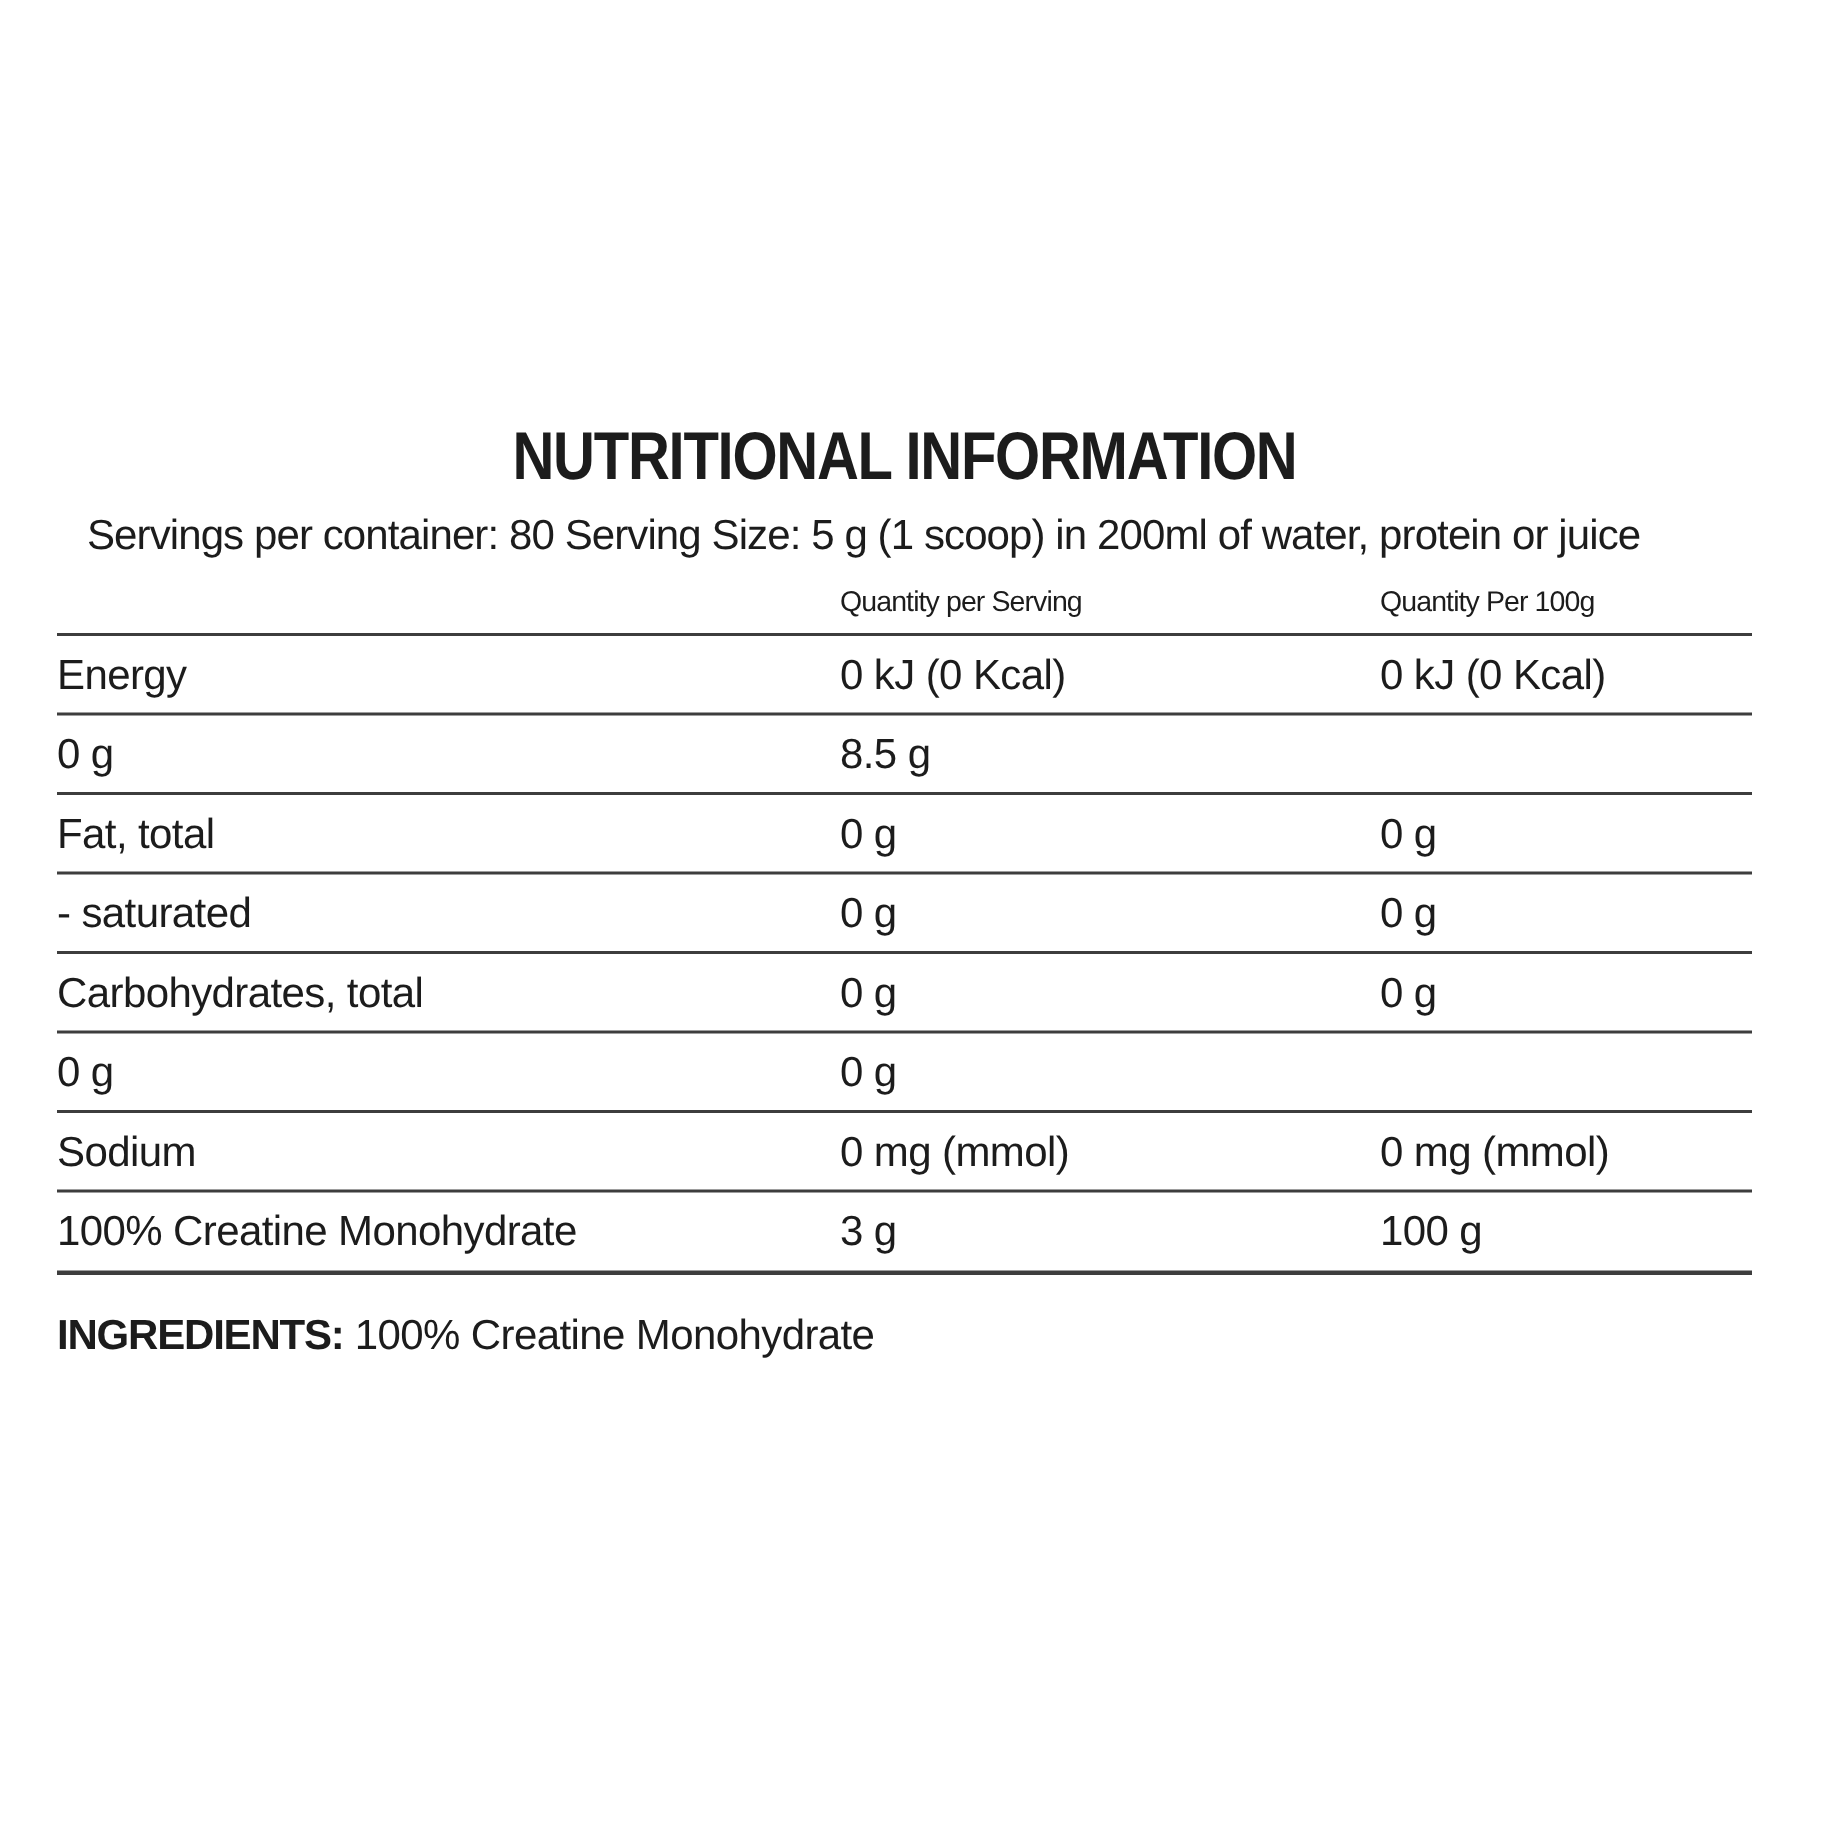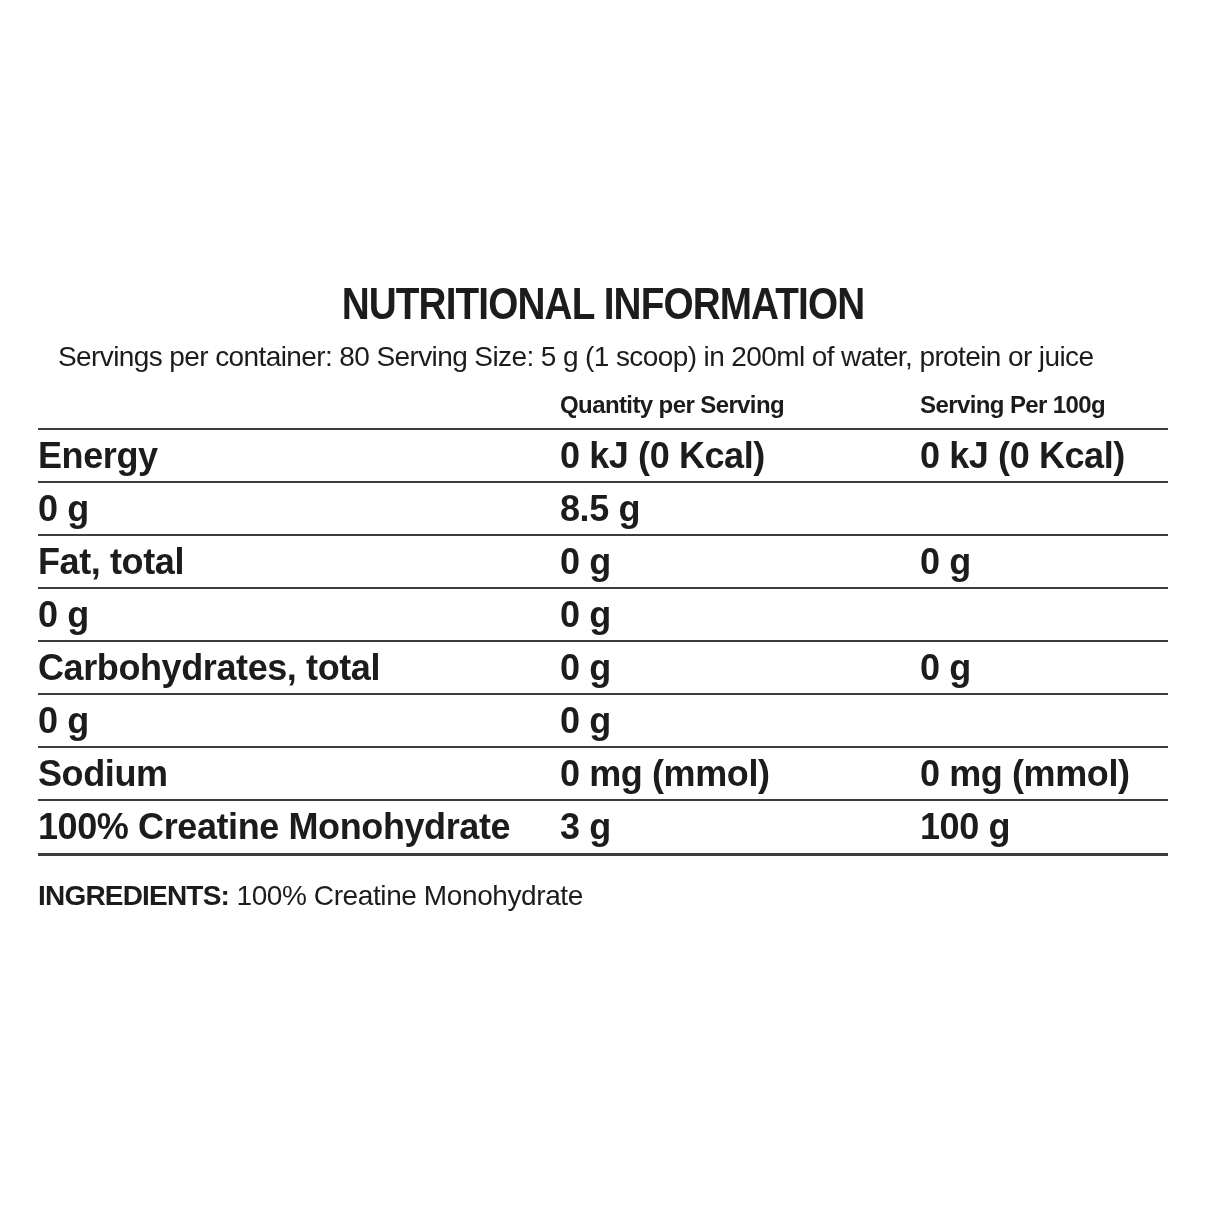--- a/index.html
+++ b/index.html
@@ -42,31 +42,30 @@
   }
   .grid {
     display: grid;
     grid-template-columns: 522px 360px 248px;
     align-items: end;
   }
   .thead {
     margin-top: 18px;
     padding-bottom: 9px;
     border-bottom: 2px solid #3d3d3d;
-    font-weight: bold;
-    font-size: 24px;
+    font-weight: normal;
+    font-size: 19px;
     letter-spacing: -0.6px;
   }
   .row {
     height: 51px;
     border-bottom: 2px solid #3d3d3d;
-    font-size: 36px;
+    font-size: 28px;
     letter-spacing: -0.4px;
     align-items: center;
-    font-weight: bold;
   }
   .row.last {
     height: 52px;
     border-bottom: 3px solid #3d3d3d;
   }
   .cell {
     white-space: nowrap;
     overflow: visible;
   }
   .ingredients {
@@ -85,41 +84,42 @@
 
 <div class="label">
 
   <h1 class="title">NUTRITIONAL INFORMATION</h1>
 
   <div class="subtitle">Servings per container: 80 Serving Size: 5 g (1 scoop) in 200ml of water, protein or juice</div>
 
   <div class="grid thead">
     <div class="cell"></div>
     <div class="cell">Quantity per Serving</div>
-    <div class="cell">Serving Per 100g</div>
+    <div class="cell">Quantity Per 100g</div>
   </div>
 
   <div class="grid row">
     <div class="cell">Energy</div>
     <div class="cell">0 kJ (0 Kcal)</div>
     <div class="cell">0 kJ (0 Kcal)</div>
   </div>
 
   <div class="grid row">
     <div class="cell">0 g</div>
     <div class="cell">8.5 g</div>
   </div>
 
   <div class="grid row">
     <div class="cell">Fat, total</div>
     <div class="cell">0 g</div>
     <div class="cell">0 g</div>
   </div>
 
   <div class="grid row">
+    <div class="cell">- saturated</div>
     <div class="cell">0 g</div>
     <div class="cell">0 g</div>
   </div>
 
   <div class="grid row">
     <div class="cell">Carbohydrates, total</div>
     <div class="cell">0 g</div>
     <div class="cell">0 g</div>
   </div>
 

